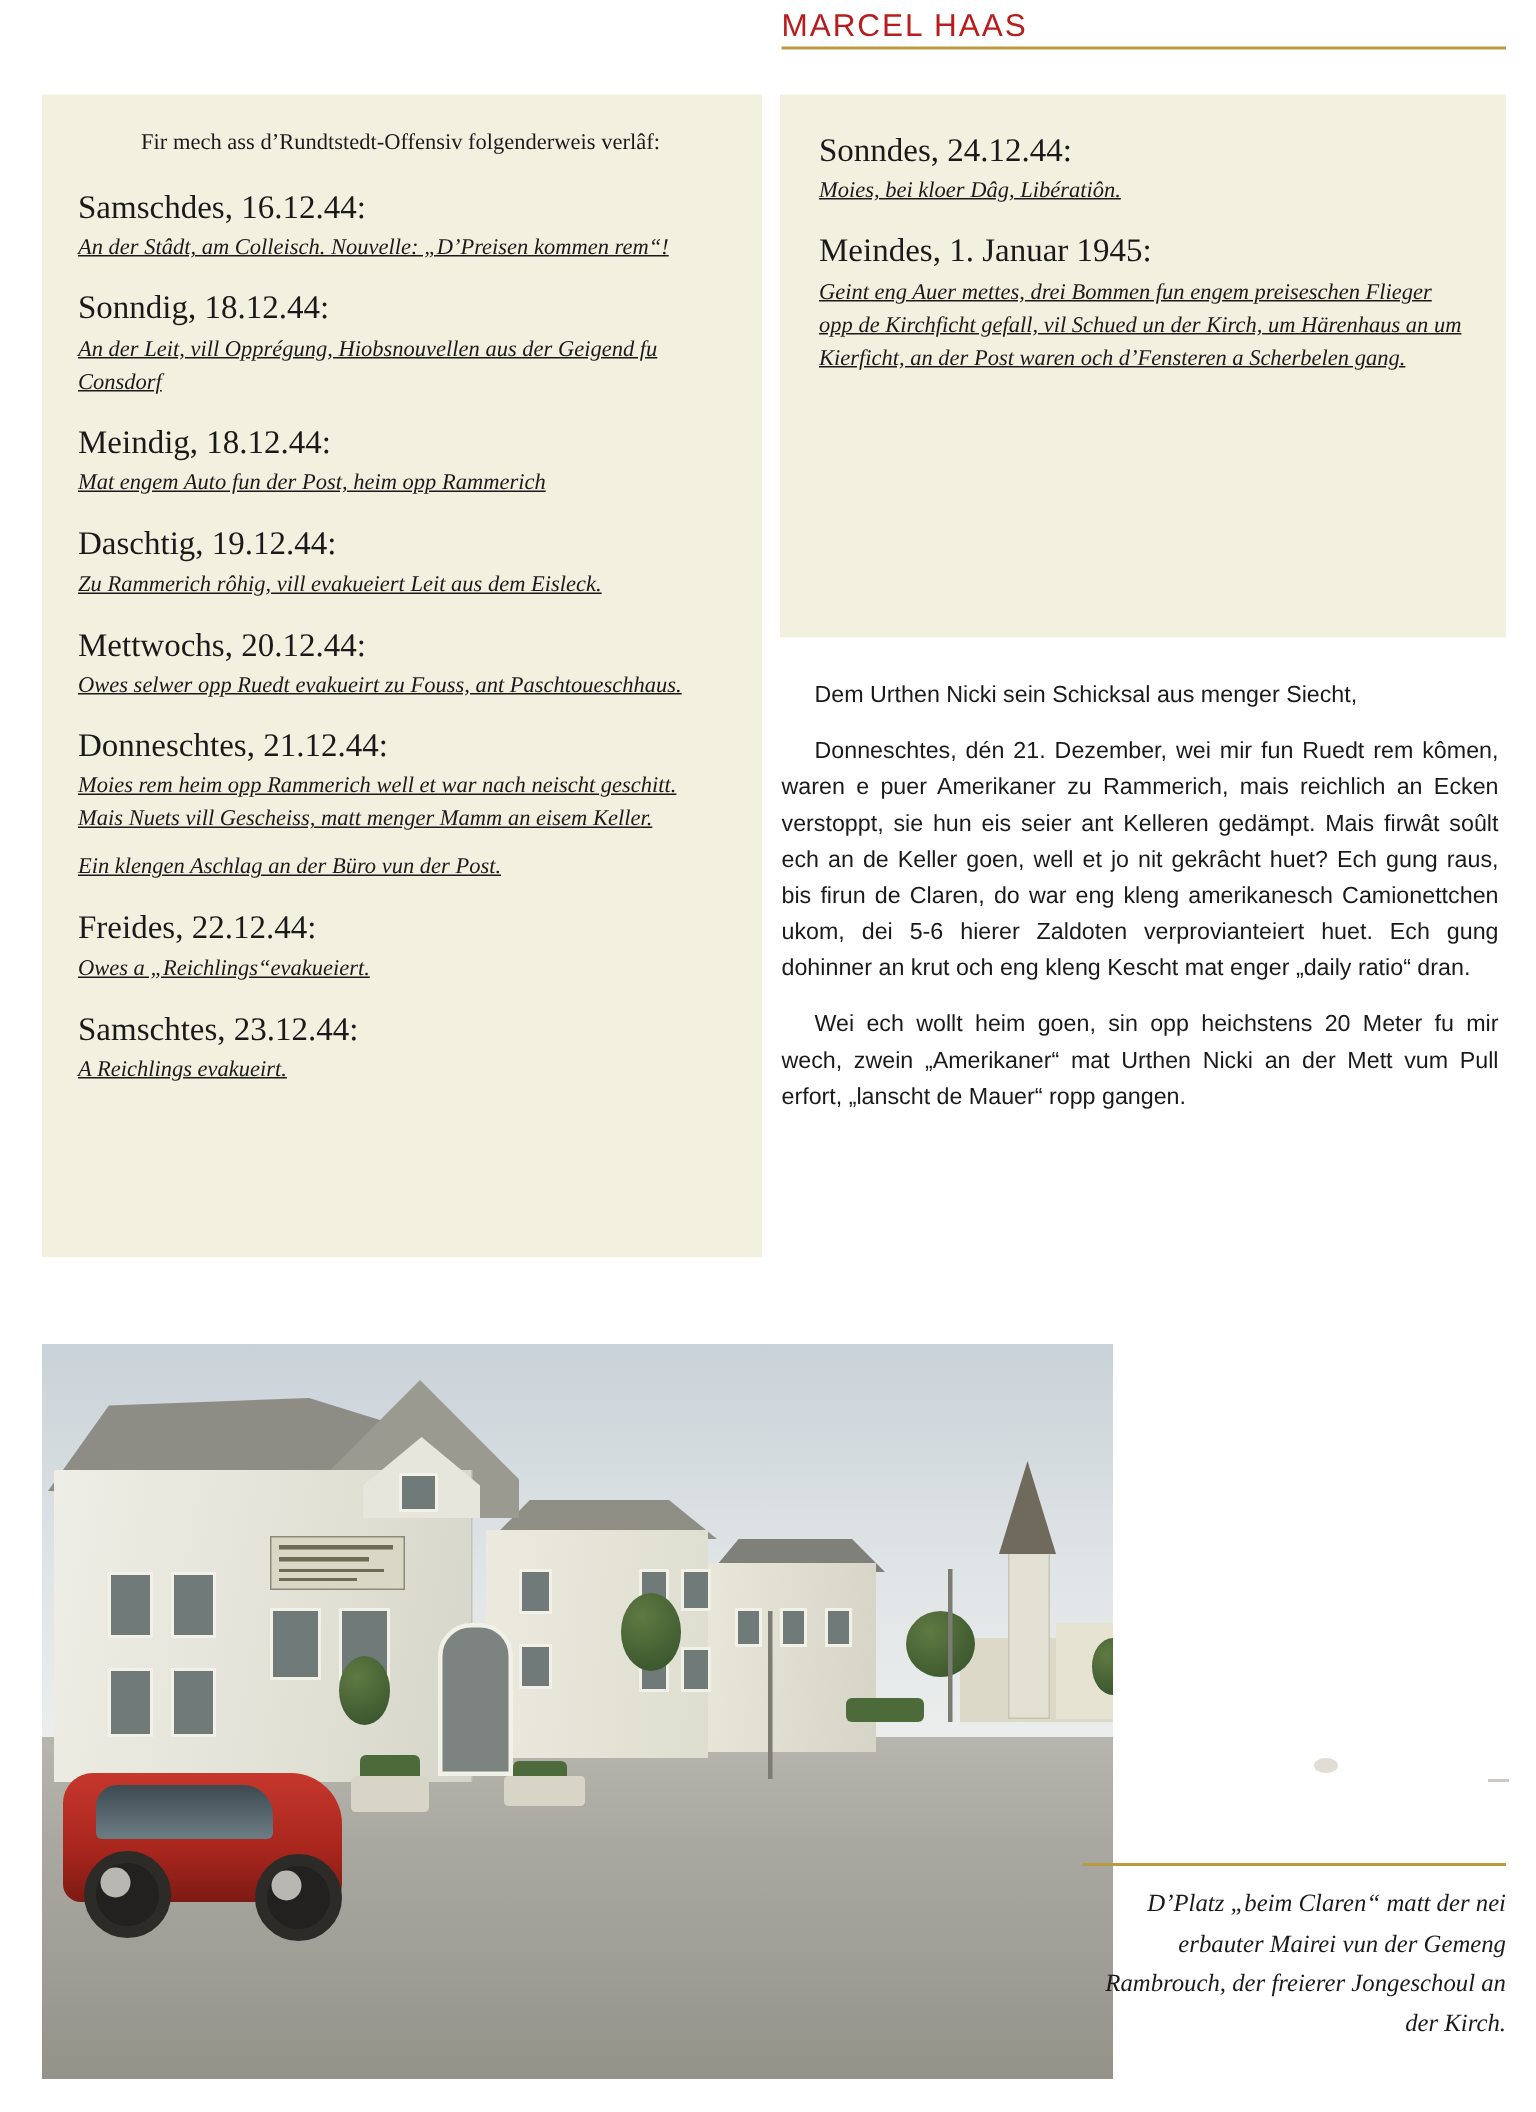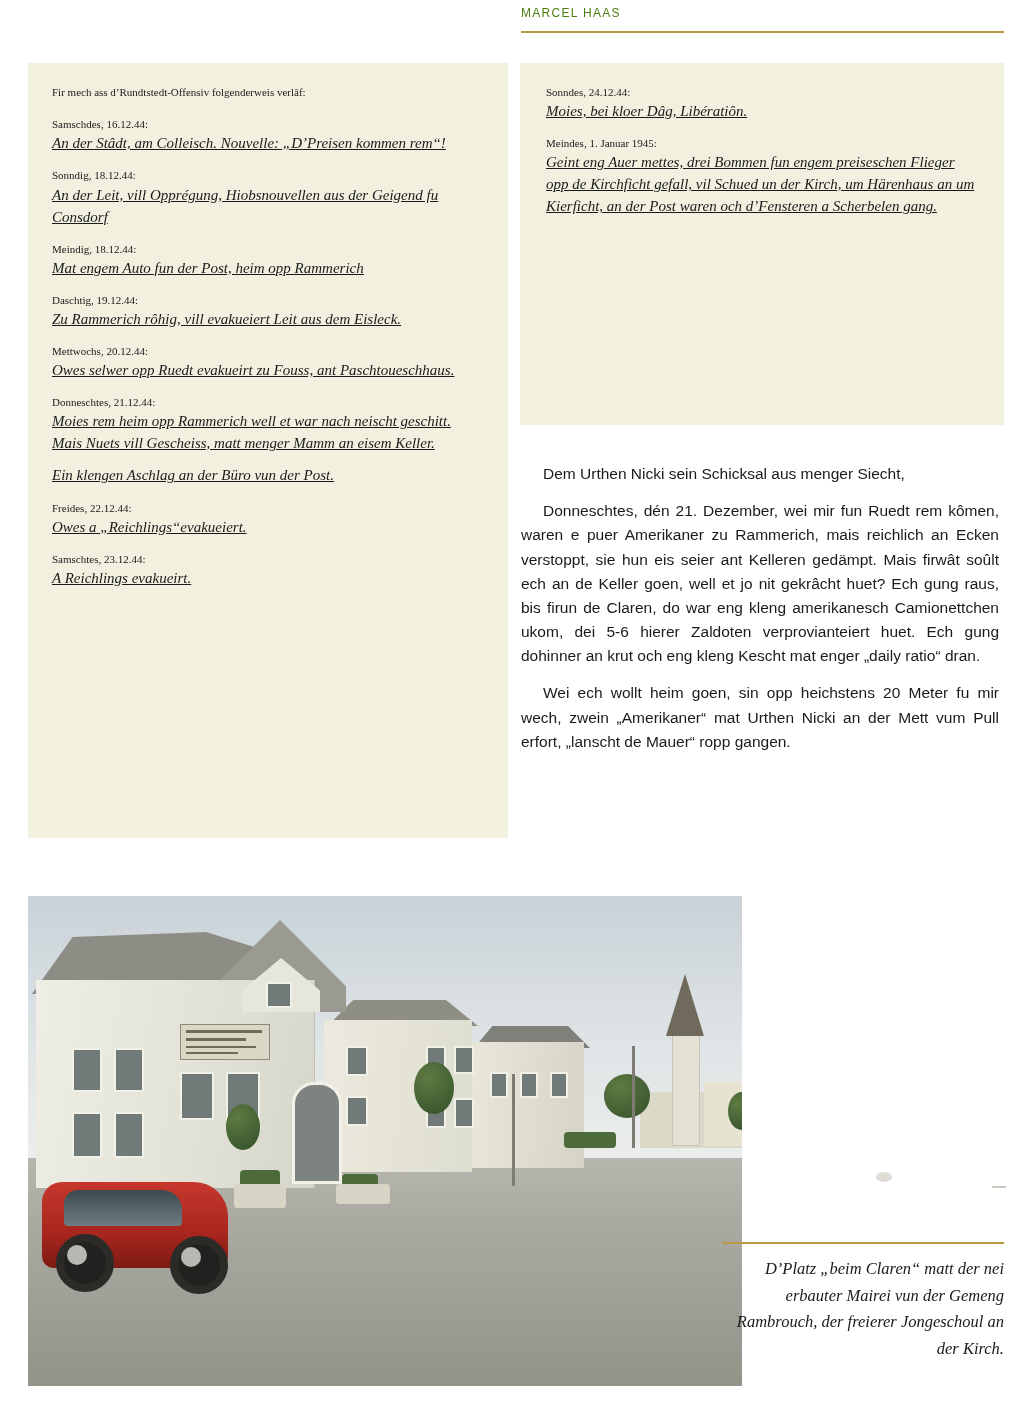--- a/index.html
+++ b/index.html
@@ -22,23 +22,23 @@
     left: 0;
     top: 0;
     width: 1024px;
     height: 40px;
   }
   .header-title {
     position: absolute;
     left: 521px;
     top: 6px;
     font-family: "Liberation Sans", sans-serif;
-    font-size: 12px;
+    font-size: 21px;
     letter-spacing: 1.3px;
-    color: #4d7c0f;
+    color: #b91c1c;
   }
   .header-rule {
     position: absolute;
     left: 521px;
     top: 31px;
     width: 483px;
     height: 2px;
     background: #b99a3e;
   }
 
@@ -84,34 +84,35 @@
     margin-bottom: 13px;
   }
   .entry .line {
     font-size: 15px;
     line-height: 1.47;
     font-style: italic;
     text-decoration: underline;
   }
   .entry .date {
     font-style: normal;
-    font-size: 11px;
+    font-size: 22px;
     line-height: 1.47;
   }
   .intro {
-    font-size: 11px;
+    font-size: 15px;
     line-height: 1.47;
     font-style: normal;
     margin-bottom: 16px;
+    text-align: center;
   }
   .para {
     font-family: "Liberation Sans", sans-serif;
     font-size: 15.5px;
     line-height: 1.56;
-    margin: 12px 0 13px 0;
+    margin: 2px 0 13px 0;
     text-align: justify;
   }
   .para.indent {
     text-indent: 22px;
   }
 
   
   .photo {
     position: absolute;
     left: 28px;

